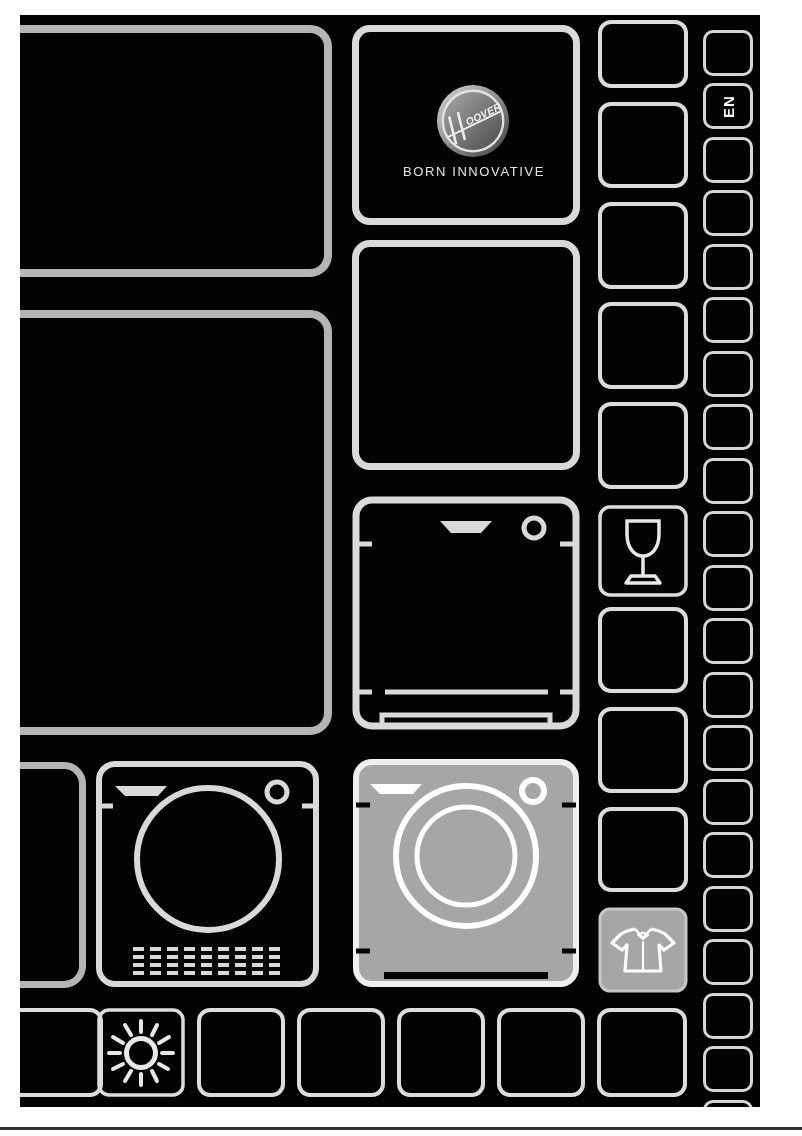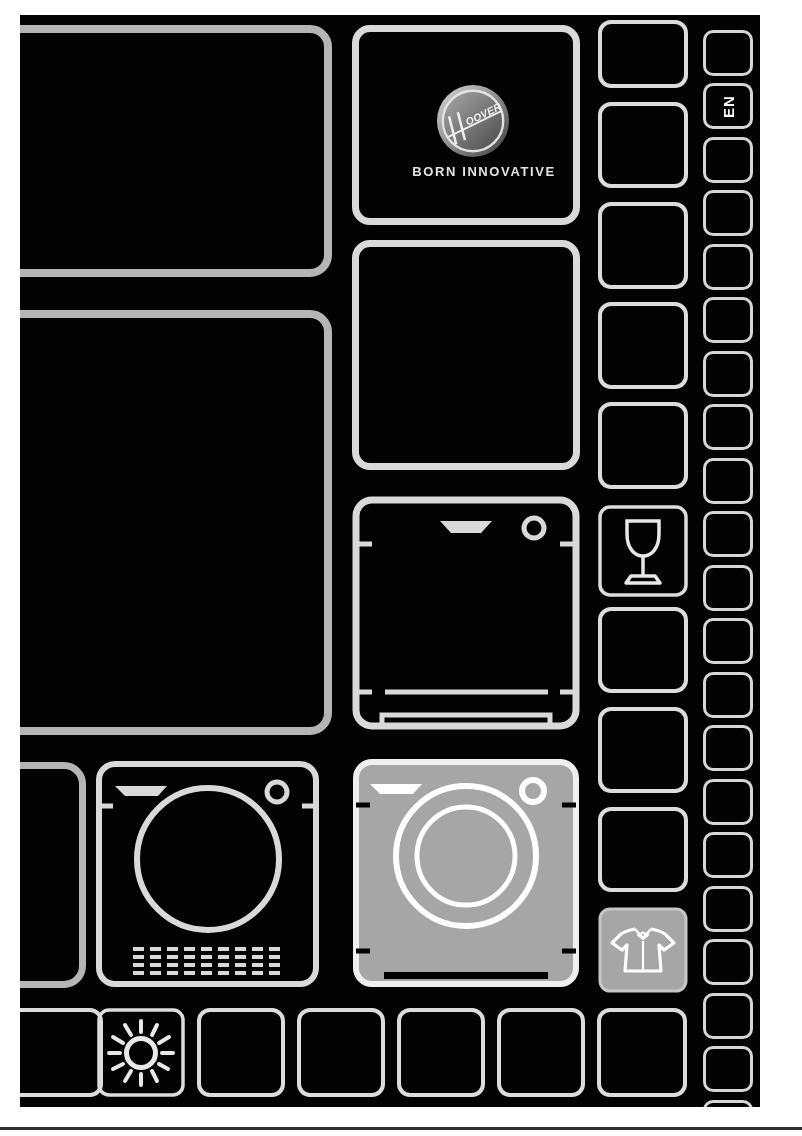--- a/index.html
+++ b/index.html
@@ -14,22 +14,22 @@
   .c{position:absolute;box-sizing:border-box;}
   
   .ob{border:8px solid #b5b5b5;border-radius:22px;}   
   .om{border:7px solid #d9d9d9;border-radius:18px;}   
   .o1{border:4px solid #dcdcdc;border-radius:13px;}   
   .o2{border:3px solid #d6d6d6;border-radius:10px;}   
   .c svg{position:absolute;left:0;top:0;width:100%;height:100%;display:block;}
   .brand-panel{display:block;}
   .logo-wrap{position:absolute;left:75px;top:50px;width:78px;height:78px;}
   .tagline{
-    position:absolute;left:18px;top:132px;width:100%;text-align:center;
-    color:#e3e3e3;font-size:13px;letter-spacing:1.6px;font-weight:700;
+    position:absolute;left:8px;top:132px;width:100%;text-align:center;
+    color:#e3e3e3;font-size:13px;letter-spacing:1.6px;font-weight:400;
   }
   .en-cell{display:flex;align-items:center;justify-content:center;}
   .en-cell span{
     display:block;transform:rotate(-90deg);color:#ffffff;
     font-size:15px;font-weight:bold;letter-spacing:1px;
   }
   .separator{position:absolute;left:0;top:1127px;width:802px;height:3px;background:#2e2e2e;}
 </style>
 </head>
 <body>

